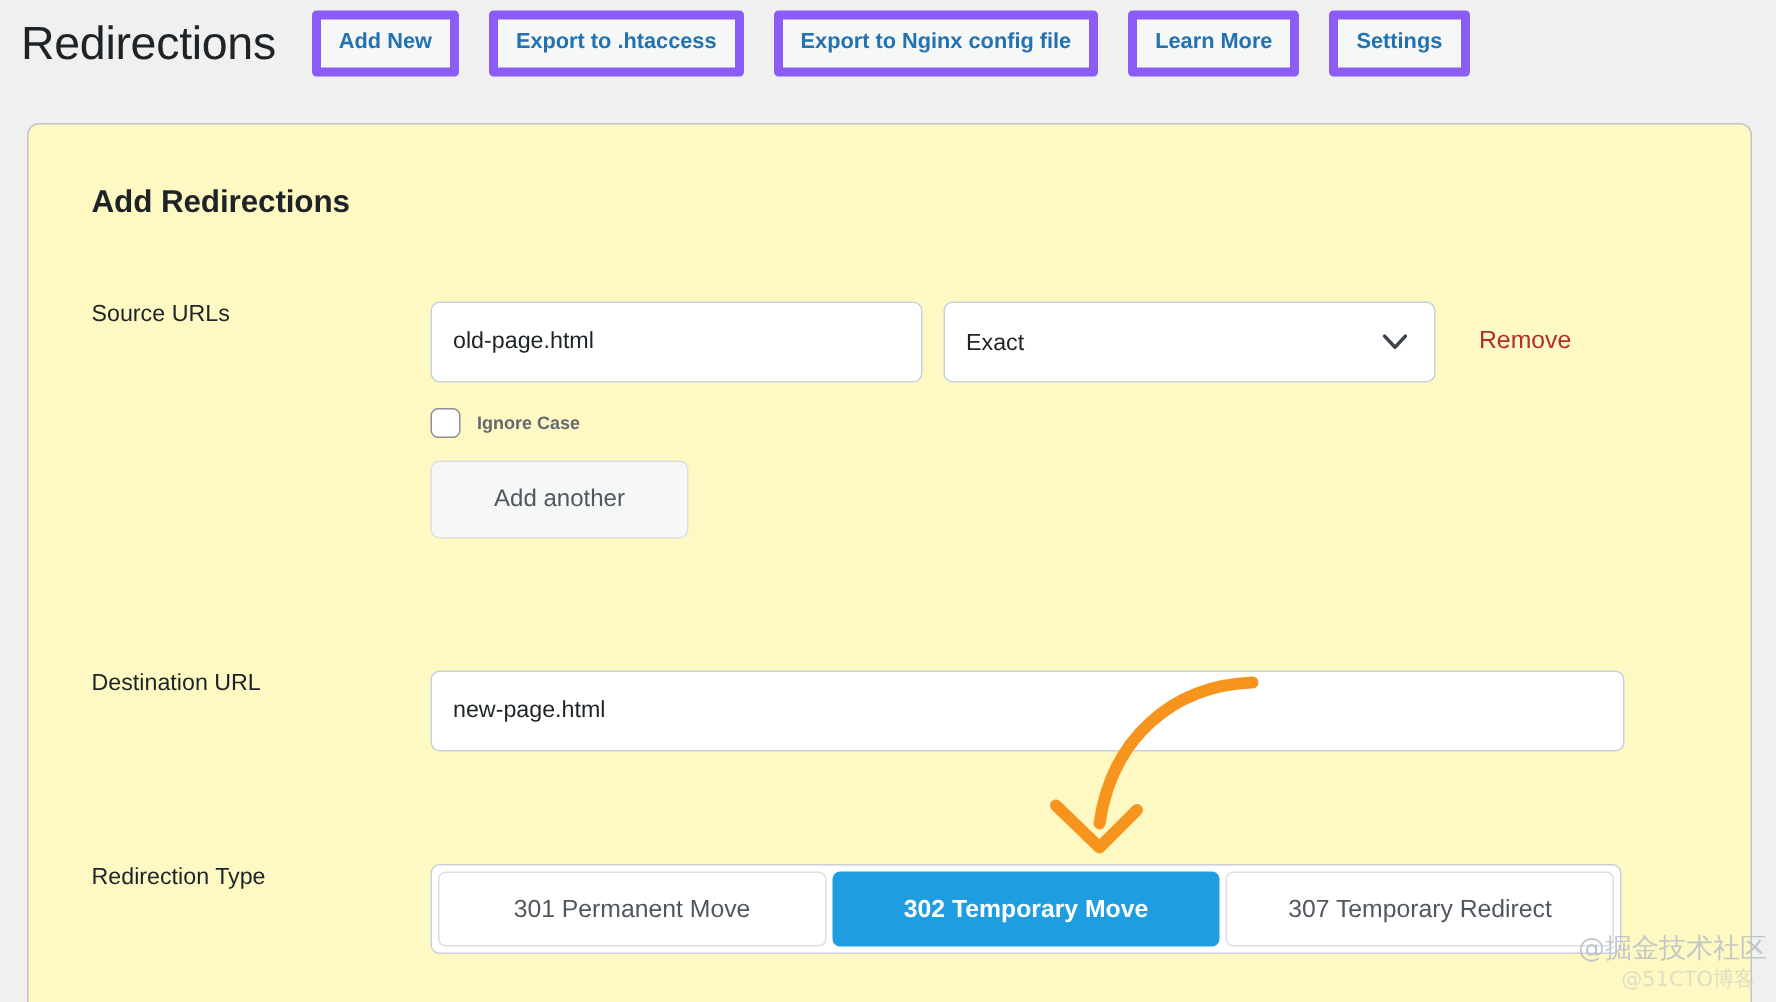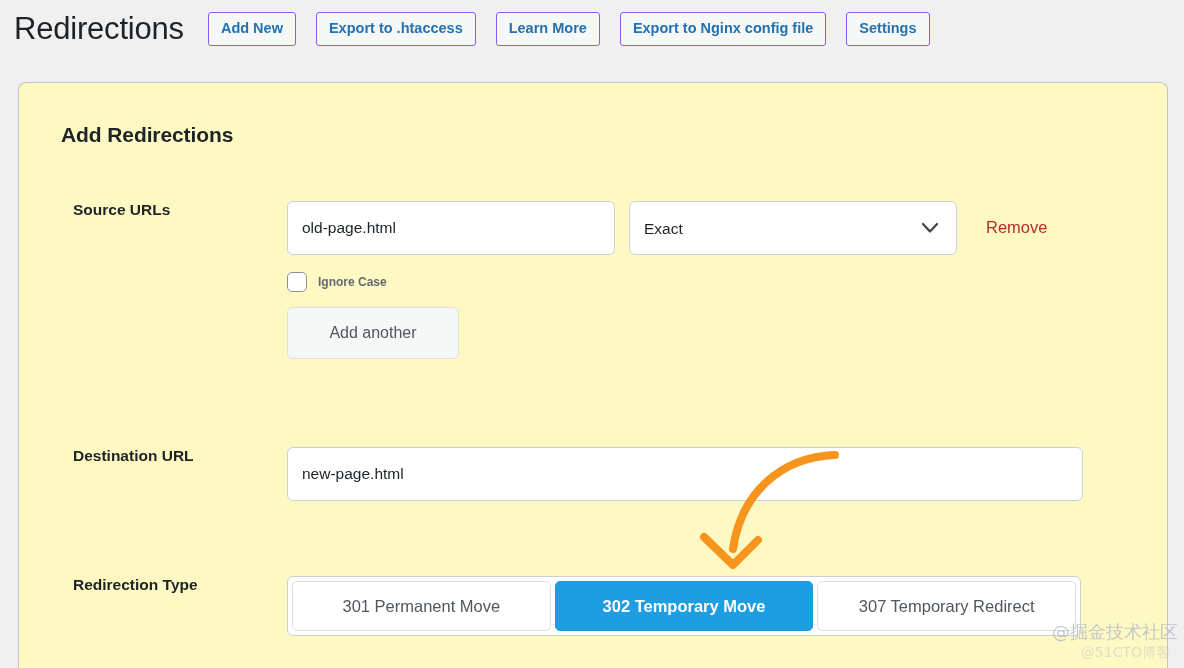--- a/index.html
+++ b/index.html
@@ -32,21 +32,21 @@
     white-space: nowrap;
     letter-spacing: -0.2px;
     margin-right: 4px;
   }
   .hdr-btn {
     font-family: "Liberation Sans", sans-serif;
     font-size: 14.5px;
     font-weight: bold;
     color: #2271b1;
     background: #f6f7f7;
-    border: 1px solid #8b5cf6;
+    border: 6px solid #8b5cf6;
     border-radius: 3px;
     padding: 6px 12px 7px;
     line-height: 1.3;
     white-space: nowrap;
     cursor: pointer;
   }
 
   
   .card {
     position: absolute;
@@ -71,24 +71,24 @@
 
   
   .form-row {
     position: absolute;
     left: 0;
     width: 100%;
     display: flex;
   }
   .row-label {
     font-size: 15.5px;
-    font-weight: bold;
+    font-weight: normal;
     color: #1d2327;
     width: 268px;
-    padding-left: 54px;
+    padding-left: 42px;
     box-sizing: border-box;
     flex: none;
   }
 
   .row-source { top: 118px; }
   .row-dest   { top: 364px; }
   .row-type   { top: 493px; }
 
   .fields { flex: 1; position: relative; }
 
@@ -240,22 +240,22 @@
   .wm-2 { bottom: 6px;  font-size: 14px; opacity: 0.45; right: 14px; }
 </style>
 </head>
 <body>
 
 <div class="page-header">
   <div class="page-title">Redirections</div>
 
   <button class="hdr-btn">Add New</button>
   <button class="hdr-btn">Export to .htaccess</button>
+  <button class="hdr-btn">Export to Nginx config file</button>
   <button class="hdr-btn">Learn More</button>
-  <button class="hdr-btn">Export to Nginx config file</button>
   <button class="hdr-btn">Settings</button>
 </div>
 
 <div class="card">
 
   <div class="card-title">Add Redirections</div>
 
   <div class="form-row row-source">
     <div class="row-label">Source URLs</div>
     <div class="fields">

